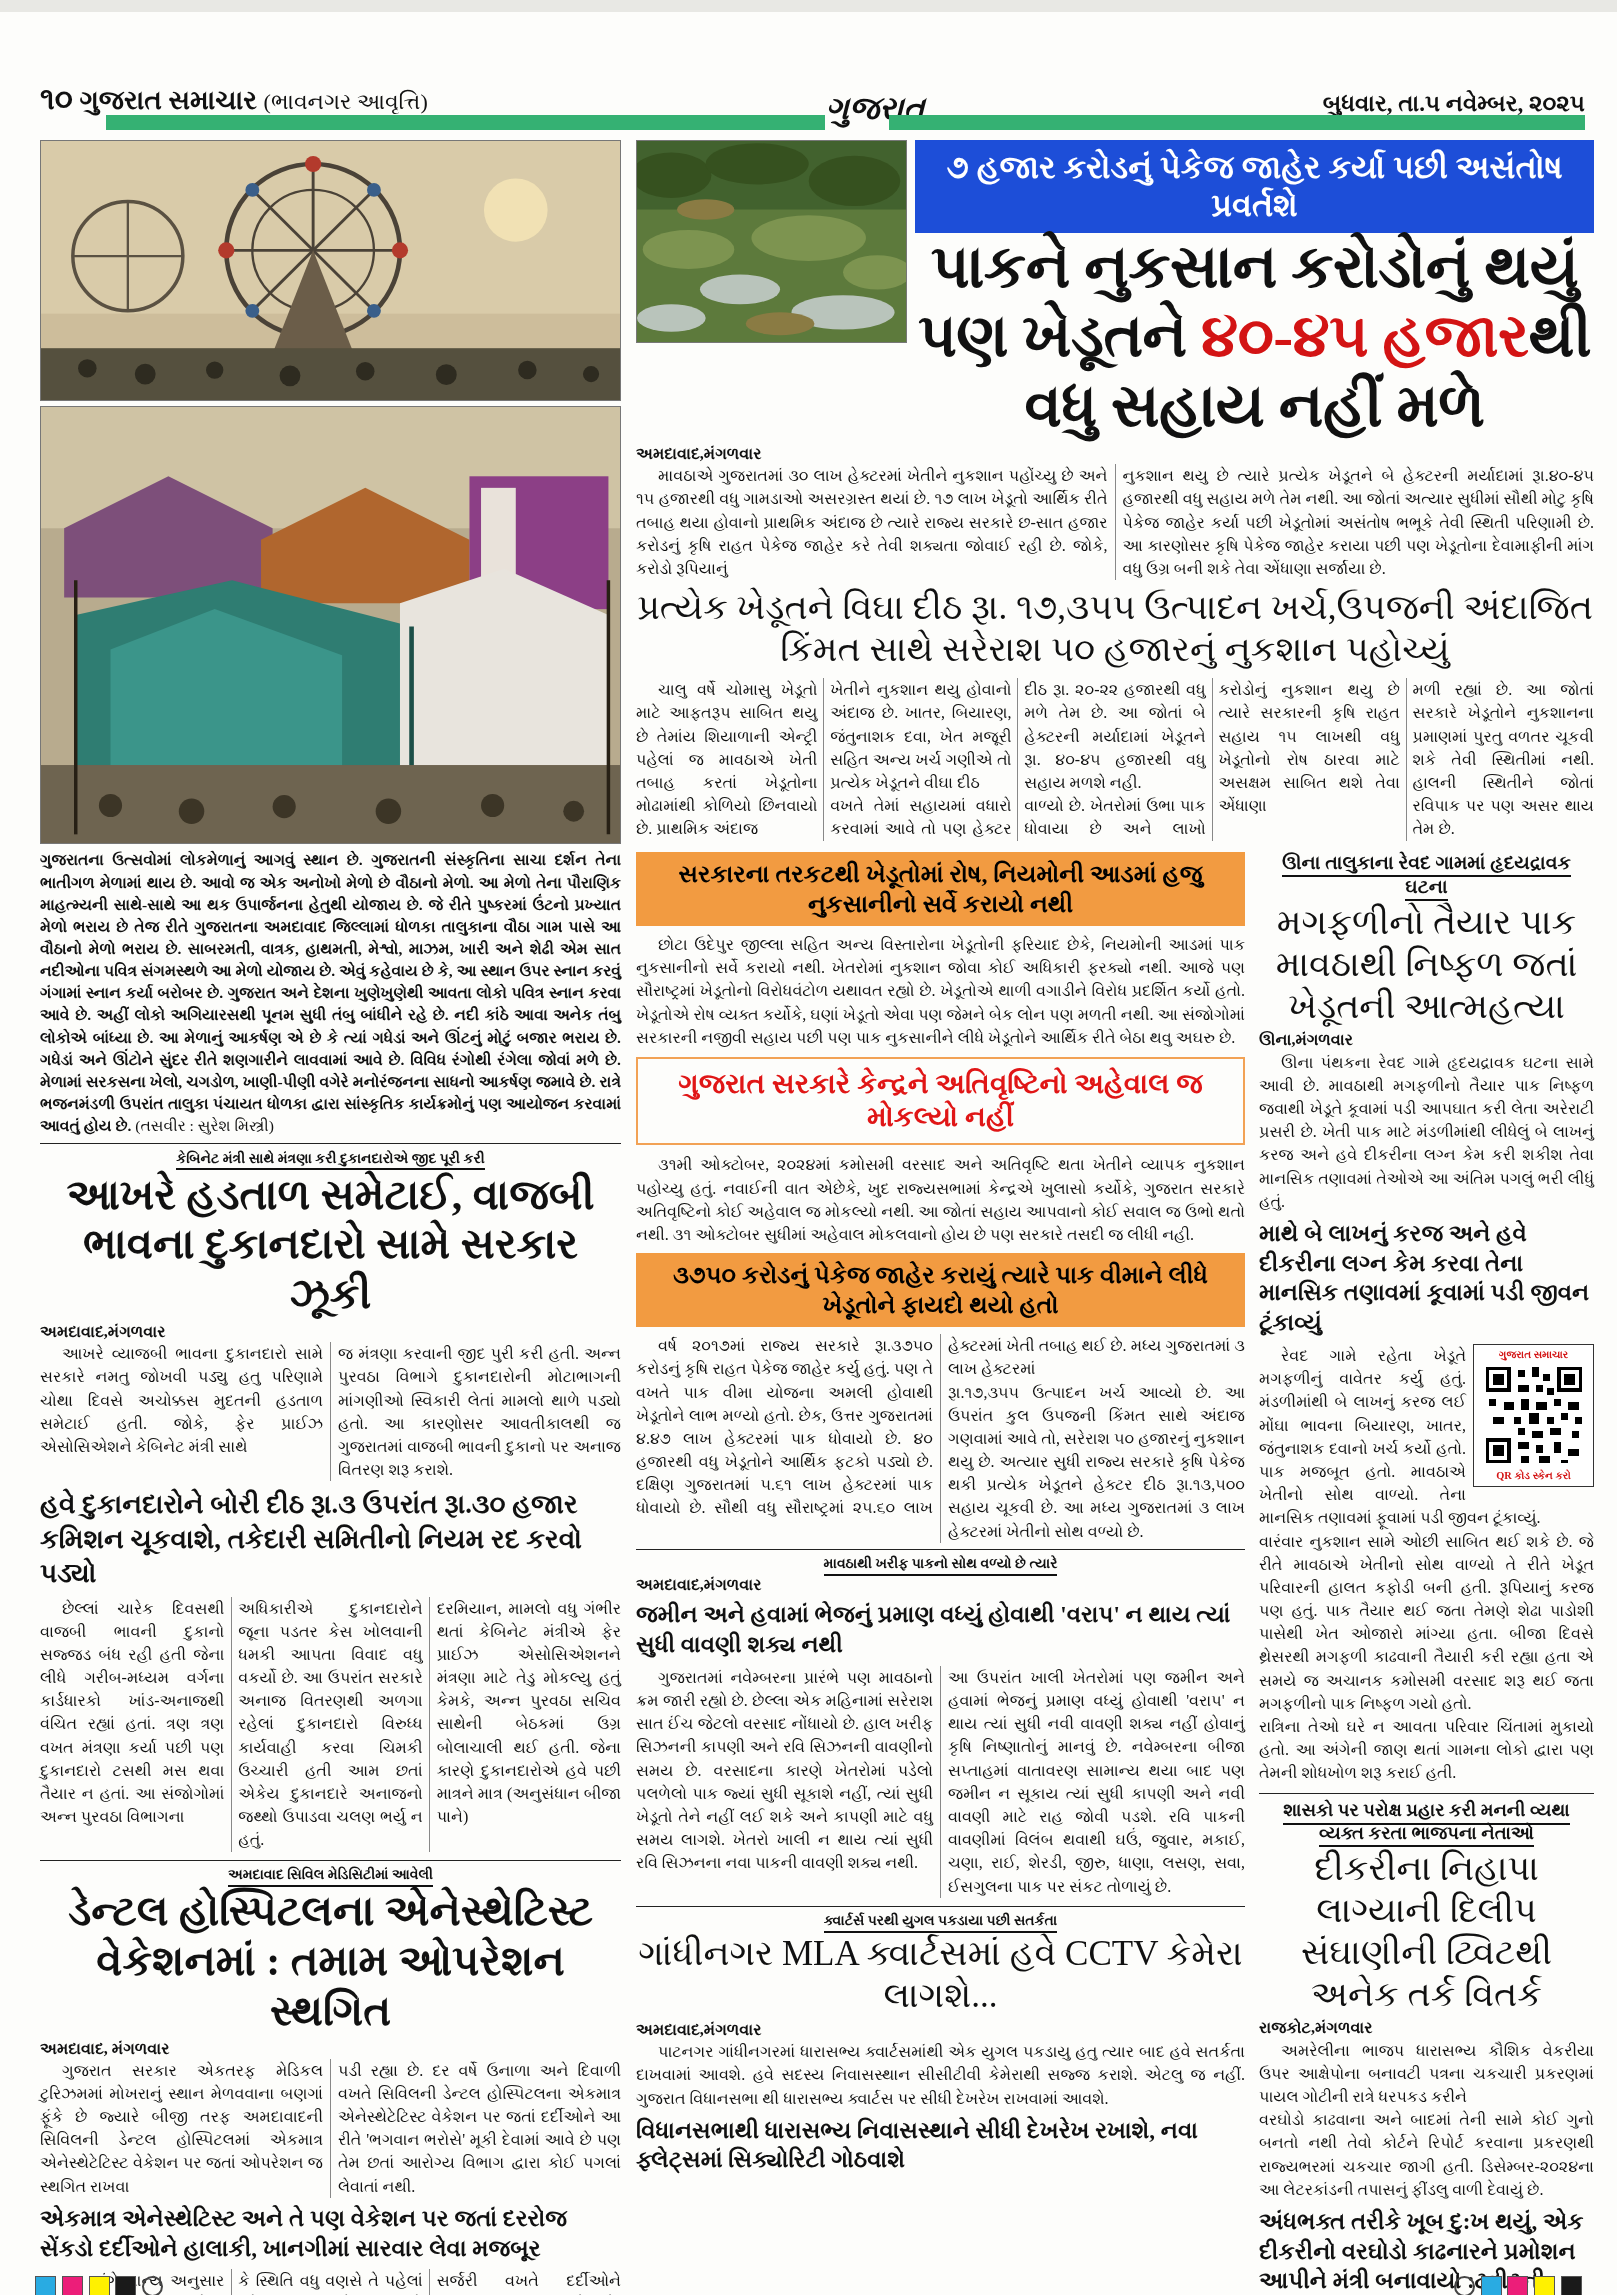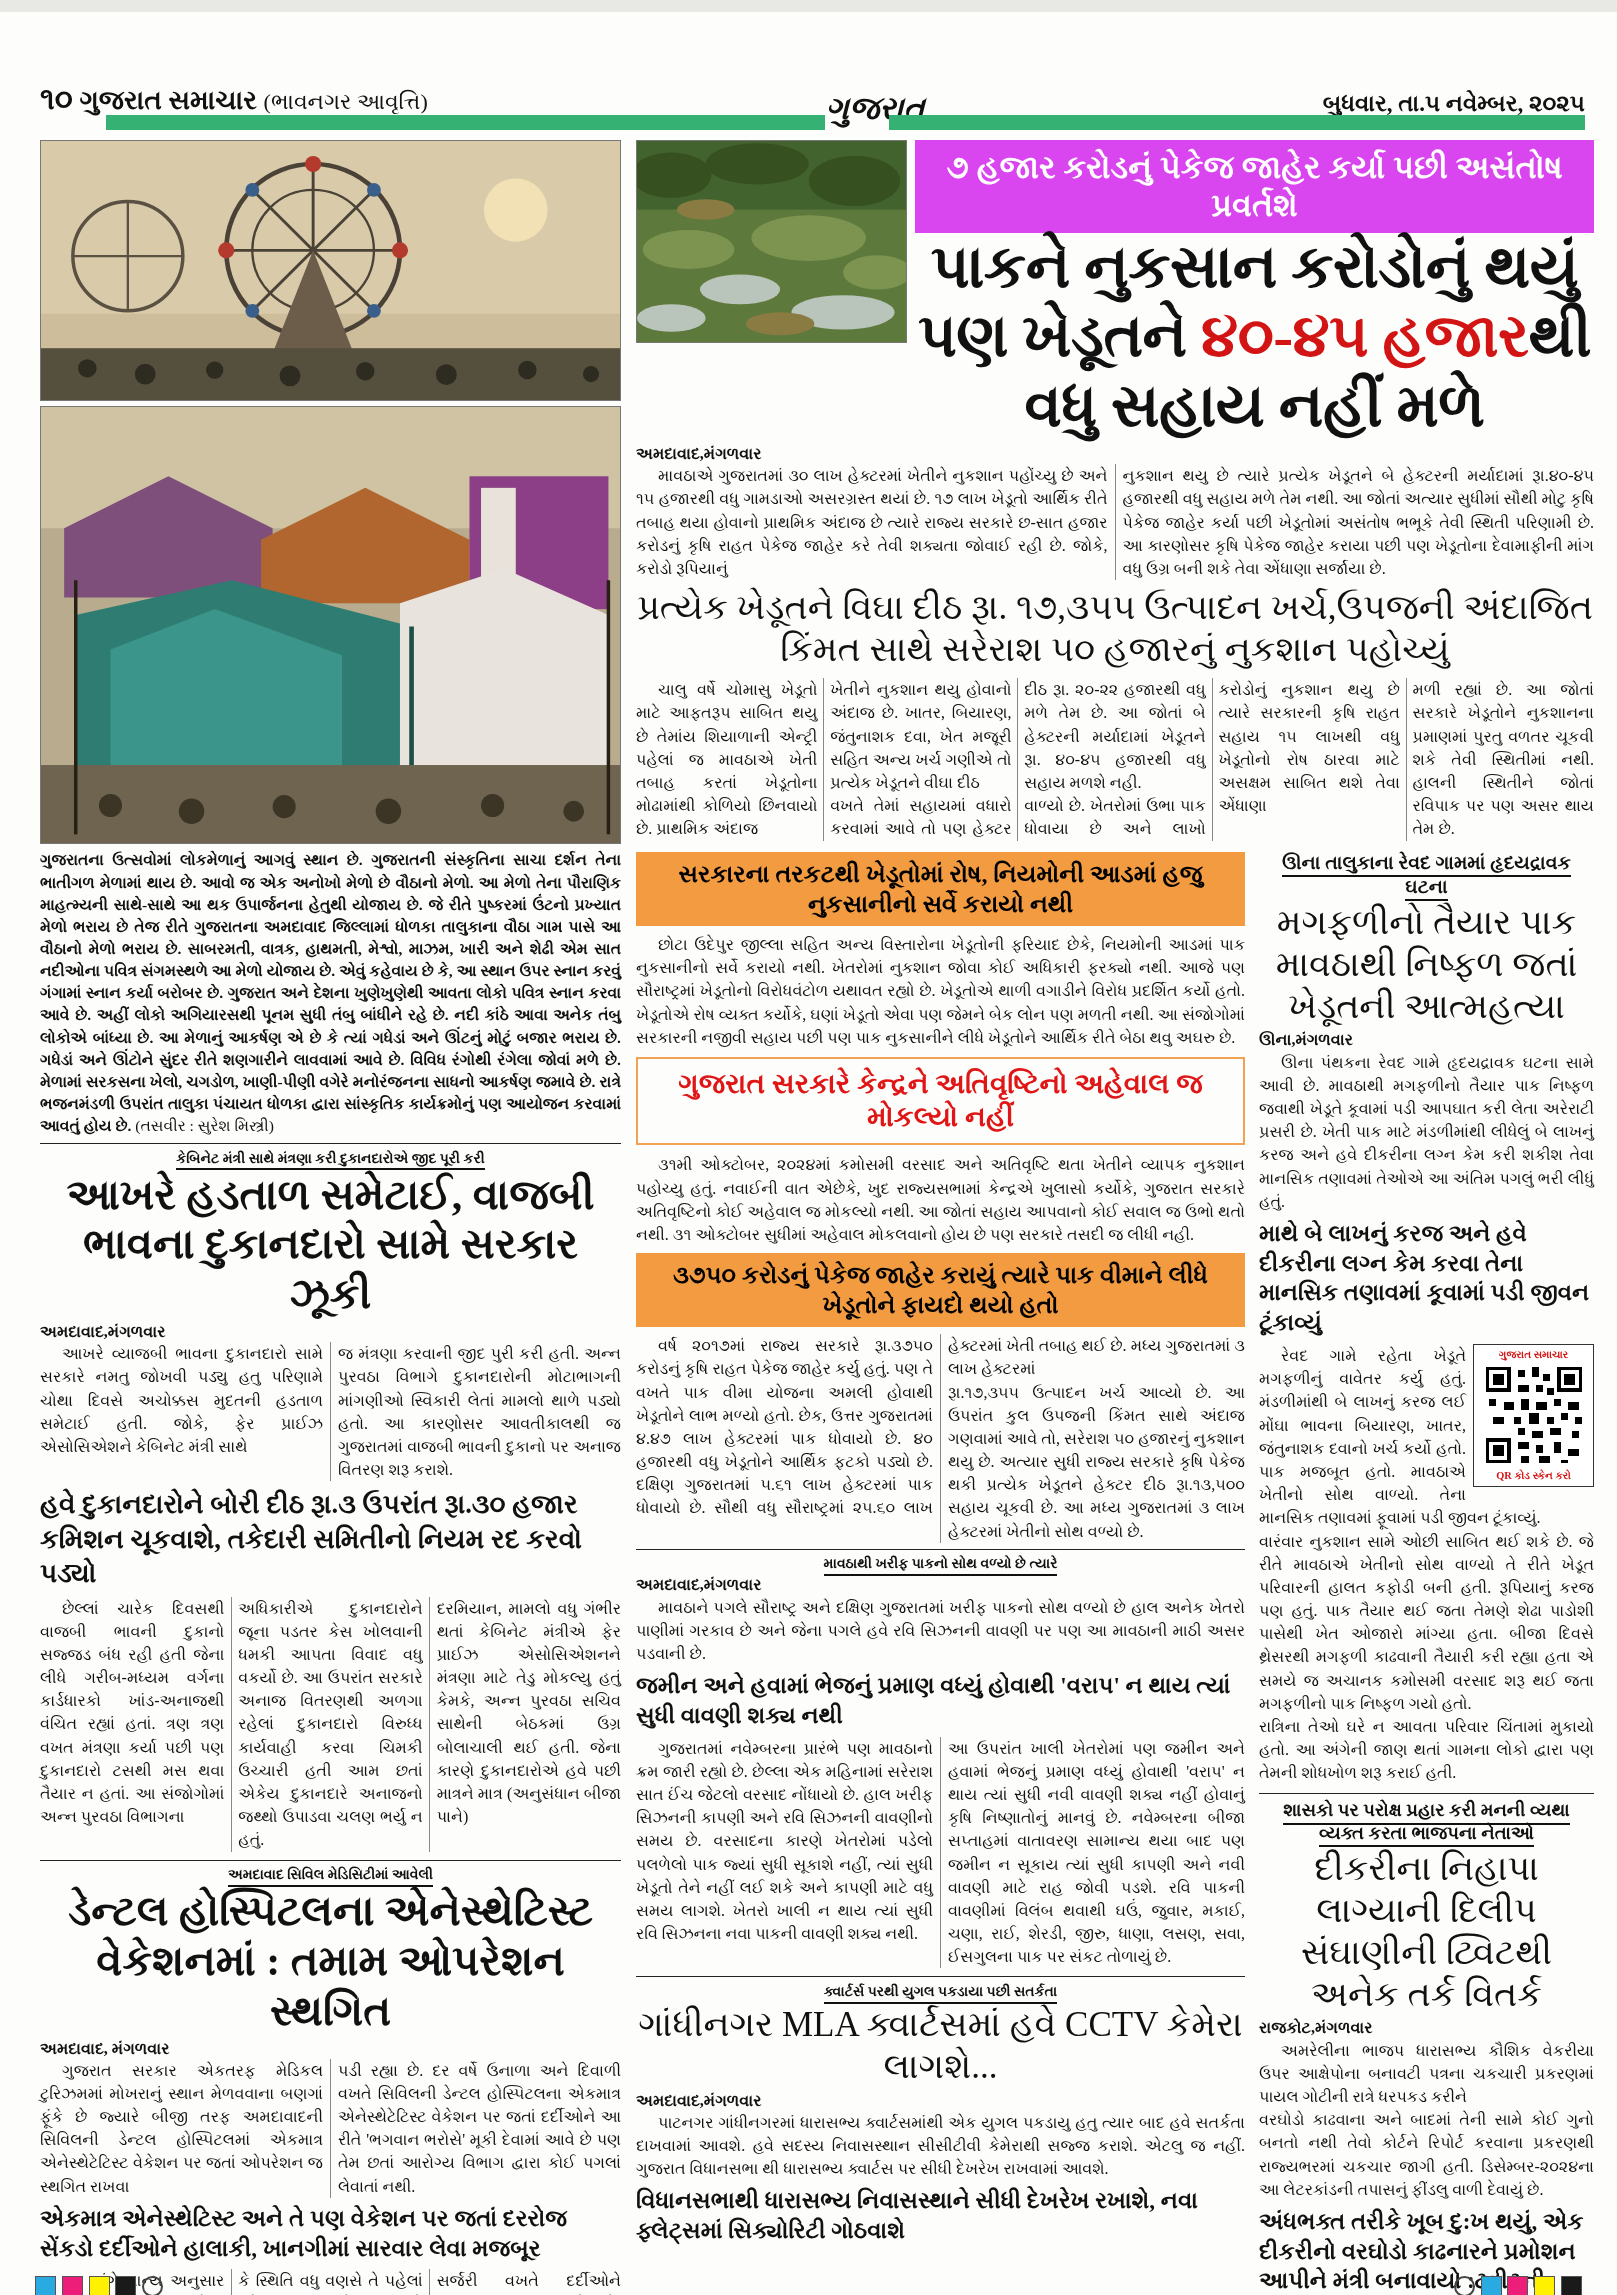--- a/index.html
+++ b/index.html
@@ -40,21 +40,21 @@
   .subhead { font-size:26.6px; line-height:1.3; font-weight:bold; margin:5.8px 0; }
   .subhead-sm { font-size:23px; }
   .dateline { font-weight:bold; font-size:16px; margin:3.5px 0 1.2px; }
   .body-txt { font-size:16px; line-height:1.45; text-align:justify; }
   .cols2 { column-count:2; column-gap:15px; column-rule:0.6px solid #888; }
   .cols3 { column-count:3; column-gap:14px; column-rule:0.6px solid #888; }
   .cols5 { column-count:5; column-gap:12.7px; column-rule:0.6px solid #888; }
   .indent { text-indent:22px; }
   .caption { font-size:15.6px; line-height:1.42; font-weight:bold; text-align:justify; margin-top:5.8px; }
   .credit { font-weight:normal; }
-  .banner-green { background:#d946ef; color:#fff; font-size:32px; font-weight:bold;
+  .banner-green { background:#1d4ed8; color:#fff; font-size:32px; font-weight:bold;
     text-align:center; padding:8px 5.8px; line-height:1.2; }
   .banner-orange { background:#f29b41; color:#000000; font-size:24px; font-weight:bold;
     text-align:center; padding:7px 8px; line-height:1.25; margin:7px 0; }
   .redbox { border:2.3px solid #f2a255; color:#e01616; font-size:28px; font-weight:bold;
     text-align:center; padding:9.2px 5.8px; margin:8px 0; }
   article { margin-bottom:8px; }
   .art-rule { border-top:1.7px solid #222; margin:5.8px 0 2.3px; }
   
   .photo { width:100%; border:0.6px solid #777; background:#cfc8b4; overflow:hidden; }
   .photo svg { display:block; width:100%; height:100%; }
@@ -269,21 +269,20 @@
           <div class="body-txt cols2">
             <p class="indent">વર્ષ ૨૦૧૭માં રાજ્ય સરકારે રૂા.૩૭૫૦ કરોડનું કૃષિ રાહત પેકેજ જાહેર કર્યુ હતું. પણ તે વખતે પાક વીમા યોજના અમલી હોવાથી ખેડૂતોને લાભ મળ્યો હતો. છેક, ઉત્તર ગુજરાતમાં ૪.૪૭ લાખ હેક્ટરમાં પાક ધોવાયો છે. ૪૦ હજારથી વધુ ખેડૂતોને આર્થિક ફટકો પડ્યો છે. દક્ષિણ ગુજરાતમાં ૫.૬૧ લાખ હેક્ટરમાં પાક ધોવાયો છે. સૌથી વધુ સૌરાષ્ટ્રમાં ૨૫.૬૦ લાખ હેક્ટરમાં ખેતી તબાહ થઈ છે. મધ્ય ગુજરાતમાં ૩ લાખ હેક્ટરમાં</p>
             <p>રૂા.૧૭,૩૫૫ ઉત્પાદન ખર્ચ આવ્યો છે. આ ઉપરાંત કુલ ઉપજની કિંમત સાથે અંદાજ ગણવામાં આવે તો, સરેરાશ ૫૦ હજારનું નુકશાન થયુ છે. અત્યાર સુધી રાજ્ય સરકારે કૃષિ પેકેજ થકી પ્રત્યેક ખેડૂતને હેક્ટર દીઠ રૂા.૧૩,૫૦૦ સહાય ચૂકવી છે. આ મધ્ય ગુજરાતમાં ૩ લાખ હેક્ટરમાં ખેતીનો સોથ વળ્યો છે.</p>
           </div>
 
           <div class="art-rule"></div>
 
           <article>
             <div class="kicker"><span>માવઠાથી ખરીફ પાકનો સોથ વળ્યો છે ત્યારે</span></div>
             <div class="dateline">અમદાવાદ,મંગળવાર</div>
-            <p class="body-txt indent">માવઠાને પગલે સૌરાષ્ટ્ર અને દક્ષિણ ગુજરાતમાં ખરીફ પાકનો સોથ વળ્યો છે હાલ અનેક ખેતરો પાણીમાં ગરકાવ છે અને જેના પગલે હવે રવિ સિઝનની વાવણી પર પણ આ માવઠાની માઠી અસર પડવાની છે.</p>
             <h3 class="subhead subhead-sm">જમીન અને હવામાં ભેજનું પ્રમાણ વધ્યું હોવાથી 'વરાપ' ન થાય ત્યાં સુધી વાવણી શક્ય નથી</h3>
             <div class="body-txt cols2">
               <p class="indent">ગુજરાતમાં નવેમ્બરના પ્રારંભે પણ માવઠાનો ક્રમ જારી રહ્યો છે. છેલ્લા એક મહિનામાં સરેરાશ સાત ઈંચ જેટલો વરસાદ નોંધાયો છે. હાલ ખરીફ સિઝનની કાપણી અને રવિ સિઝનની વાવણીનો સમય છે. વરસાદના કારણે ખેતરોમાં પડેલો પલળેલો પાક જ્યાં સુધી સૂકાશે નહીં, ત્યાં સુધી ખેડૂતો તેને નહીં લઈ શકે અને કાપણી માટે વધુ સમય લાગશે. ખેતરો ખાલી ન થાય ત્યાં સુધી રવિ સિઝનના નવા પાકની વાવણી શક્ય નથી.</p>
               <p>આ ઉપરાંત ખાલી ખેતરોમાં પણ જમીન અને હવામાં ભેજનું પ્રમાણ વધ્યું હોવાથી 'વરાપ' ન થાય ત્યાં સુધી નવી વાવણી શક્ય નહીં હોવાનું કૃષિ નિષ્ણાતોનું માનવું છે. નવેમ્બરના બીજા સપ્તાહમાં વાતાવરણ સામાન્ય થયા બાદ પણ જમીન ન સૂકાય ત્યાં સુધી કાપણી અને નવી વાવણી માટે રાહ જોવી પડશે. રવિ પાકની વાવણીમાં વિલંબ થવાથી ઘઉં, જુવાર, મકાઈ, ચણા, રાઈ, શેરડી, જીરુ, ધાણા, લસણ, સવા, ઈસગુલના પાક પર સંકટ તોળાયું છે.</p>
             </div>
           </article>
 
           <div class="art-rule"></div>
 
           <article>

